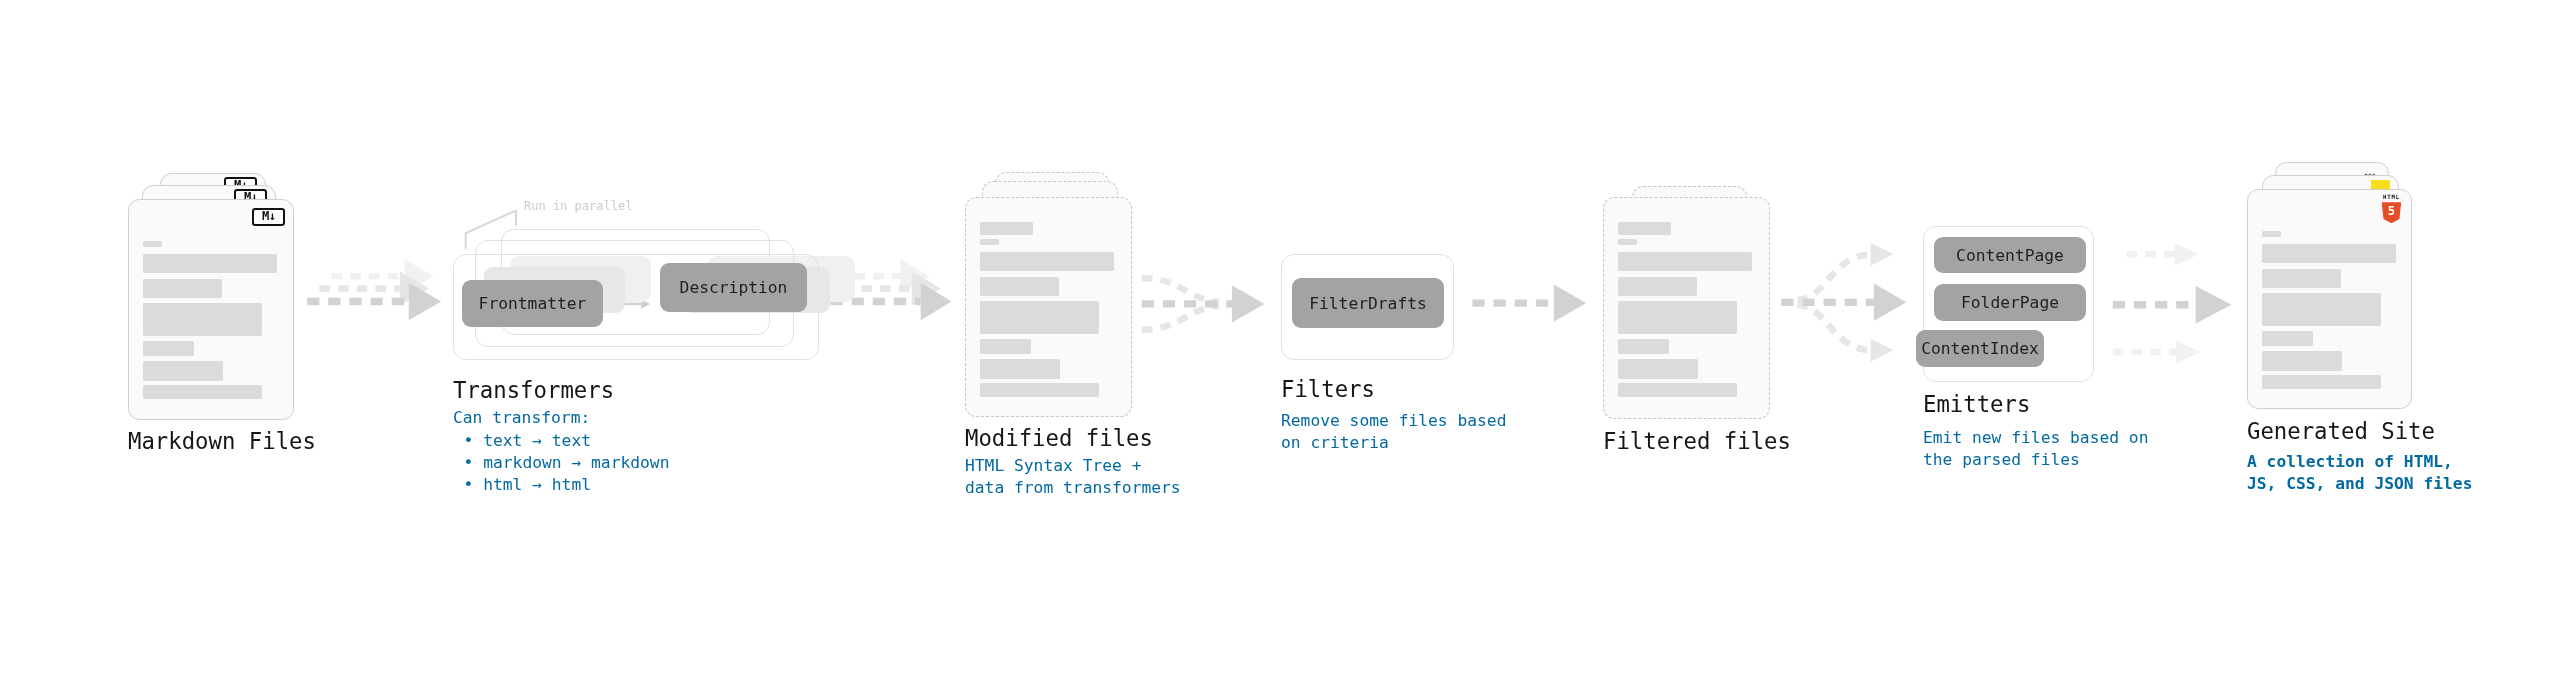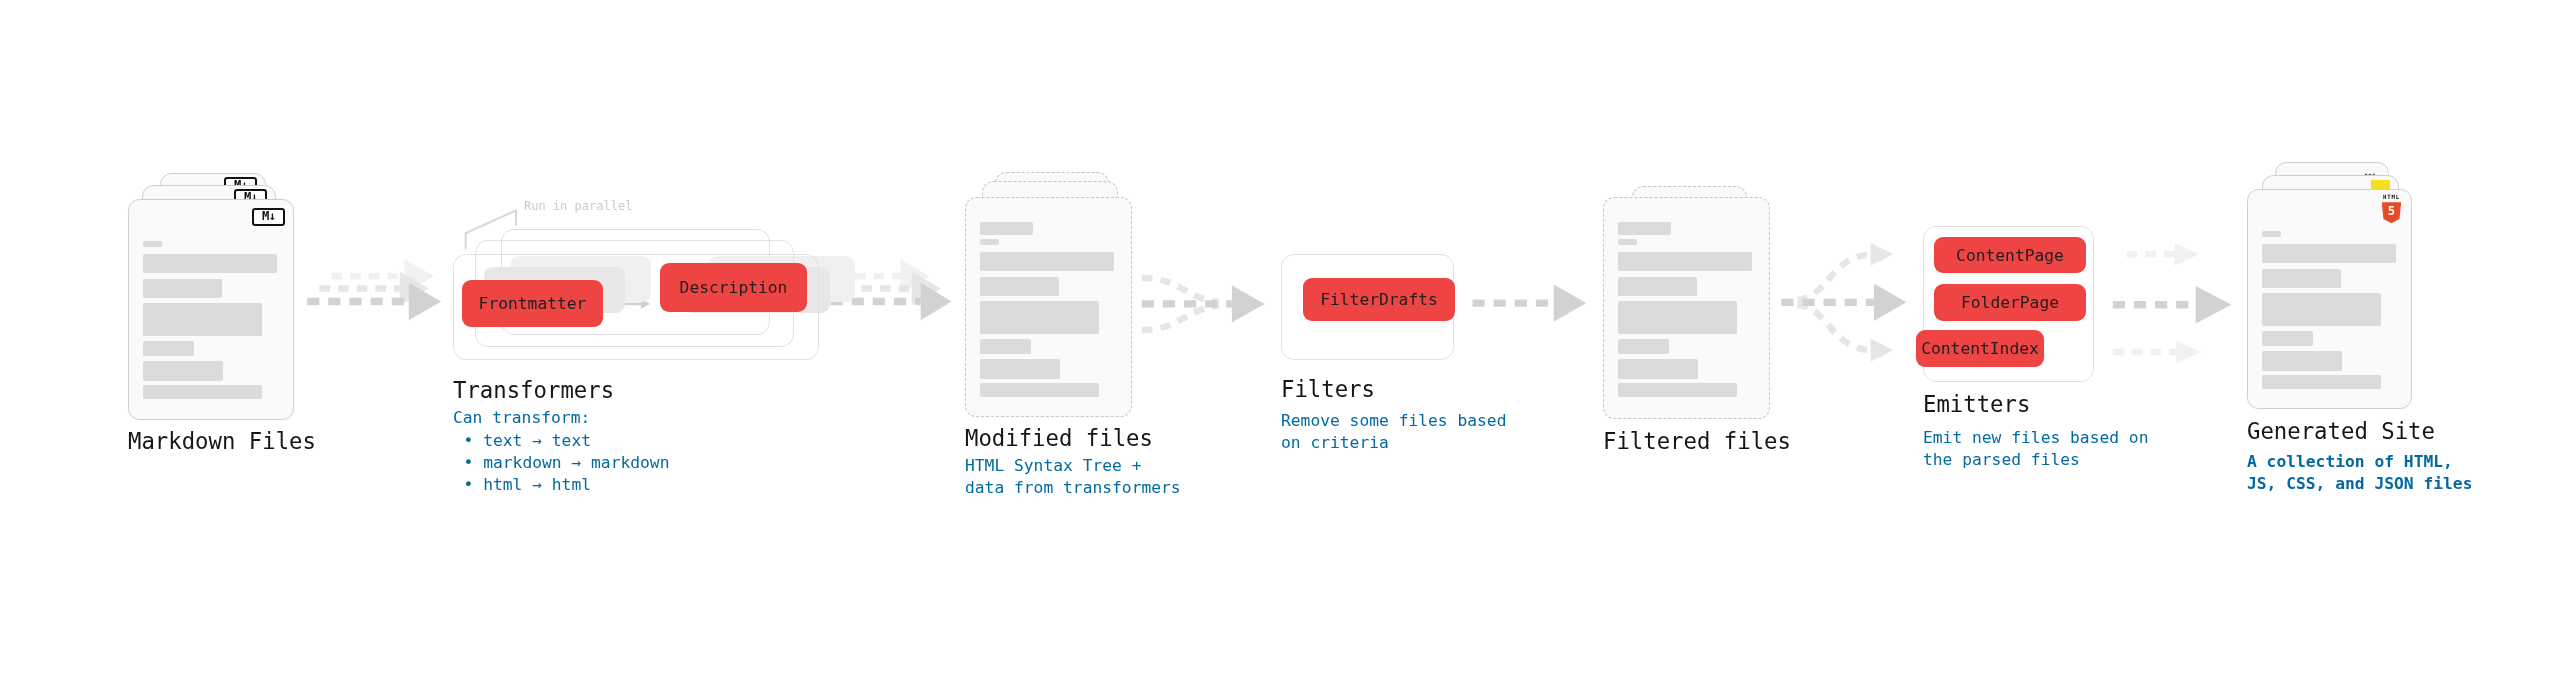--- a/index.html
+++ b/index.html
@@ -25,21 +25,21 @@
   .bars i:nth-child(6){top:141px;width:51px;height:15.4px;}
   .bars i:nth-child(7){top:161px;width:80px;height:19.5px;}
   .bars i:nth-child(8){top:185px;width:119px;height:14px;}
 
   .md-badge{position:absolute;right:8.1px;top:8.1px;width:32.5px;height:18px;border:2.4px solid #111;
     border-radius:3.3px;background:#fff;color:#111;font-weight:bold;font-size:12.2px;line-height:13px;
     text-align:center;box-sizing:border-box;letter-spacing:-0.8px;}
   .md-badge.peek{top:3.3px;}
 
   .box{position:absolute;border:1.6px solid #e1e1e1;border-radius:13px;box-sizing:border-box;background:transparent;z-index:2;}
-  .pill{position:absolute;background:#ef4444;border-radius:9px;color:#1f1f1f;font-size:16.3px;
+  .pill{position:absolute;background:#a3a3a3;border-radius:9px;color:#1f1f1f;font-size:16.3px;
     display:flex;align-items:center;justify-content:center;box-sizing:border-box;z-index:3;}
   .pill.ghost1{background:#e7e7e7;z-index:2;}
   .pill.ghost2{background:#f0f0f0;z-index:2;}
 
   .title{position:absolute;font-size:22.3px;line-height:28px;color:#161616;white-space:nowrap;z-index:2;}
   .body{position:absolute;font-size:16.3px;line-height:22px;color:#0369a1;white-space:nowrap;z-index:2;}
   .body .indent{padding-left:10.6px;}
   .body .heading{line-height:24.4px;}
   .note{position:absolute;font-size:12px;color:#cbcbcb;white-space:nowrap;z-index:2;}
 
@@ -171,21 +171,21 @@
       <i></i>
       <i></i>
   </div>
   <div class="title" style="left:965px;top:424px;">Modified files</div>
   <div class="body" style="left:965px;top:455px;">
     <div>HTML Syntax Tree +</div>
     <div>data from transformers</div>
   </div>
 
   <div class="box" style="left:1281px;top:254px;width:173px;height:106px;"></div>
-  <div class="pill" style="left:1292px;top:278px;width:152px;height:43px;margin-left:11px;">FilterDrafts</div>
+  <div class="pill" style="left:1292px;top:278px;width:152px;height:50px;">FilterDrafts</div>
   <div class="title" style="left:1281px;top:375px;">Filters</div>
   <div class="body" style="left:1281px;top:410px;">
     <div>Remove some files based</div>
     <div>on criteria</div>
   </div>
 
   <div class="card dashed" style="left:1632px;top:186px;width:115px;height:57px;"></div>
   <div class="card dashed bars" style="left:1603px;top:197px;width:167px;height:222px;">
     <i></i>
       <i></i>

